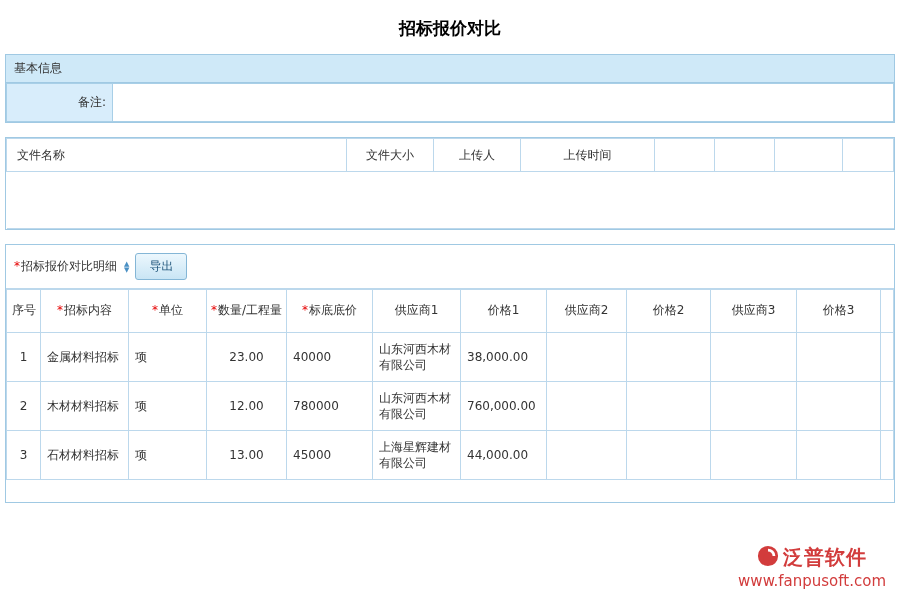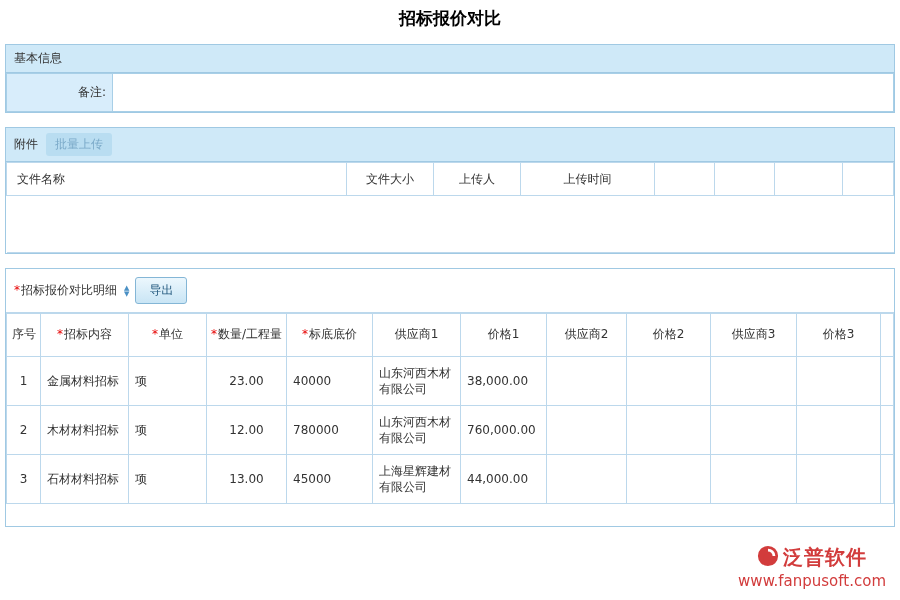--- a/index.html
+++ b/index.html
@@ -1,20 +1,20 @@
 <!DOCTYPE html>
 <html><head>
 <meta charset="utf-8">
 <style>
   html,body{margin:0;padding:0;}
   body{
     width:900px;height:600px;background:#fff;position:relative;overflow:hidden;
     font-family:"DejaVu Sans","Liberation Sans",sans-serif;font-size:12px;color:#333;
   }
-  .page-title{text-align:center;font-weight:bold;font-size:17px;color:#000;padding:7px 0 14px;}
+  .page-title{text-align:center;font-weight:bold;font-size:17px;color:#000;padding:17px 0 14px;}
   .section{margin:0 5px 14px;border:1px solid #a0c9e3;background:#fff;}
   .bar{background:#cfe9f8;border-bottom:1px solid #a0c9e3;padding:5px 8px;display:flex;align-items:center;gap:8px;min-height:17px;}
   table{border-collapse:collapse;width:100%;table-layout:fixed;}
 
   
   .form-table td{border:1px solid #a8cfe7;height:37px;padding:0 8px;overflow:hidden;white-space:nowrap;background:#fff;}
   .form-table td.lbl{background:#d8edfb;text-align:right;padding-right:6px;color:#333;}
   a.link{color:#2468c8;text-decoration:underline;cursor:pointer;}
 
   
@@ -68,24 +68,20 @@
     <tbody>
     <tr>
       <td class="lbl">备注:</td>
       <td colspan="7"></td>
     </tr>
   </tbody>
     </table>
 </div>
 
 <div class="section">
-  <div class="bar">
-    <span>附件</span>
-    <button class="btn-upload">批量上传</button>
-  </div>
   <table class="attach-table">
     <colgroup>
       <col style="width:340px">
         <col style="width:87px">
         <col style="width:87px">
         <col style="width:134px">
       <col style="width:60px">
         <col style="width:60px">
         <col style="width:68px">
         <col>

